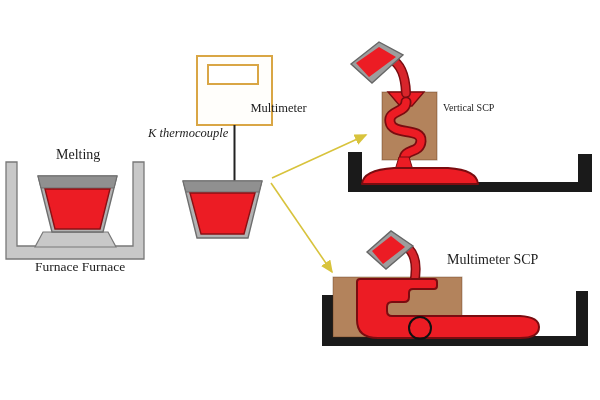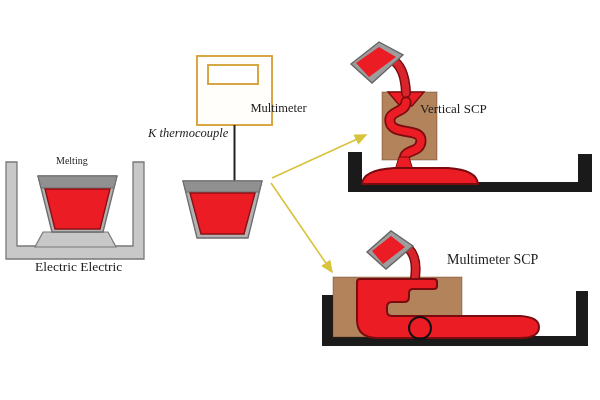--- a/index.html
+++ b/index.html
@@ -5,25 +5,25 @@
   html,body{margin:0;padding:0;}
   body{
     width:600px;height:400px;position:relative;background:#ffffff;
     font-family:"Liberation Serif", serif;overflow:hidden;
   }
   #scene{position:absolute;left:0;top:0;width:600px;height:400px;}
   .lbl{
     position:absolute;color:#1c1c1c;white-space:nowrap;
     font-family:"Liberation Serif", serif;line-height:1.1;
   }
-  .lbl-melting{left:56px;top:155px;font-size:10px;}
+  .lbl-melting{left:56px;top:147px;font-size:14px;}
   .lbl-furnace{left:35px;top:260px;font-size:13.5px;}
   .lbl-multimeter{left:197px;top:102px;width:75px;text-align:center;font-size:12.5px;margin-left:44px;}
   .lbl-thermo{left:148px;top:127px;font-size:12.5px;font-style:italic;}
-  .lbl-vscp{left:420px;top:102px;font-size:13px;}
+  .lbl-vscp{left:443px;top:102px;font-size:10px;}
   .lbl-hscp{left:447px;top:252px;font-size:14px;}
 </style>
 </head>
 <body>
 
 <svg id="scene" viewBox="0 0 600 400" aria-hidden="true">
   <defs>
     <marker id="arrowhead" markerWidth="9" markerHeight="8" refX="7" refY="3.5" orient="auto">
       <path d="M0,0 L8,3.5 L0,7 Z" fill="#d8c33c"></path>
     </marker>
@@ -83,17 +83,17 @@
              L378,338 Q357,338 357,320 L357,282 Q357,279 360,279 Z" fill="#ec1c24" stroke="#7a0c10" stroke-width="2" stroke-linejoin="round"></path>
     <circle cx="420" cy="328" r="11" fill="none" stroke="#111111" stroke-width="2"></circle>
     <g>
       <polygon points="367,252 391,231 413,246 386,269" fill="#9d9d9d" stroke="#666666" stroke-width="1.4"></polygon>
       <polygon points="372,251 391,236 405,247 383,264" fill="#ec1c24"></polygon>
     </g>
   </g>
 </svg>
 
 <span class="lbl lbl-melting">Melting</span>
-<span class="lbl lbl-furnace">Electric Electric</span>
+<span class="lbl lbl-furnace">Furnace Furnace</span>
 <span class="lbl lbl-multimeter">Multimeter</span>
 <span class="lbl lbl-thermo">K thermocouple</span>
 <span class="lbl lbl-vscp">Vertical SCP</span>
 <span class="lbl lbl-hscp">Multimeter SCP</span>
 
 </body></html>

